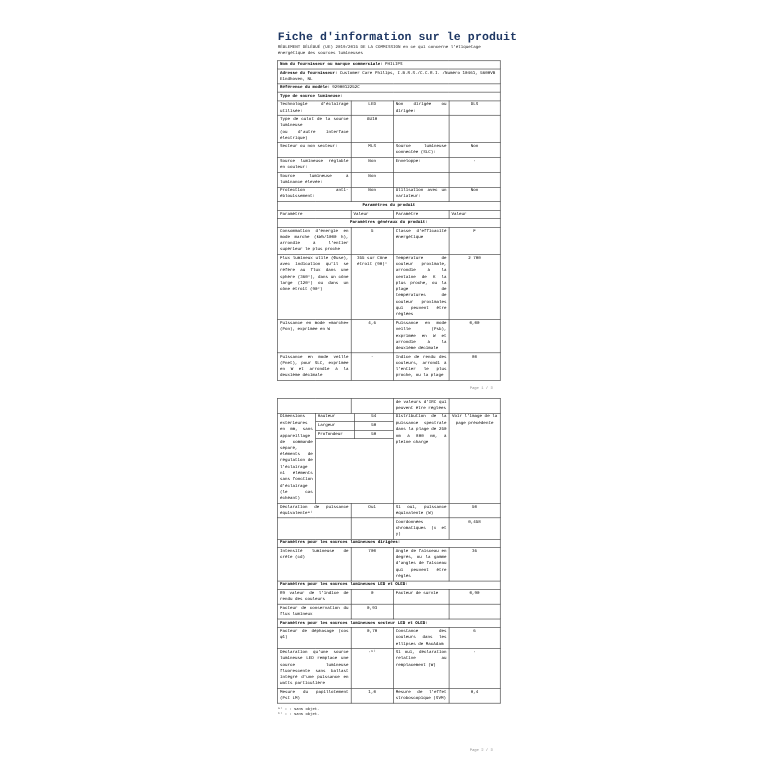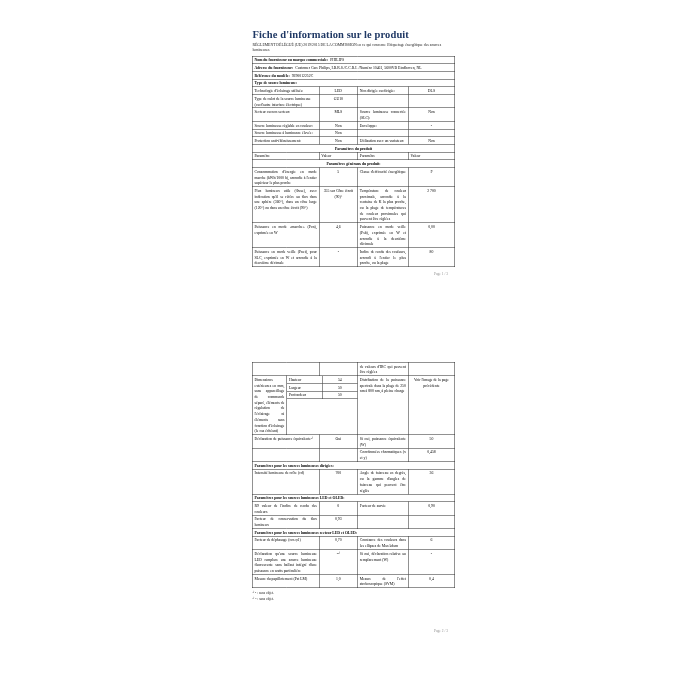--- a/index.html
+++ b/index.html
@@ -1,19 +1,19 @@
 <!DOCTYPE html>
 <html><head>
 <meta charset="utf-8">
 <style>
   html, body { margin: 0; padding: 0; background: #ffffff; }
   .canvas {
     position: relative; width: 700px; height: 700px;
     background: #ffffff; overflow: hidden;
-    font-family: Liberation Serif, serif; color: #000;
+    font-family: Liberation Mono, monospace; color: #000;
   }
   .pagewrap { position: absolute; left: 252px; width: 204px; }
   #p1 { top: 28px; }
   #p2 { top: 362px; }
   
   .doc { width: 406px; transform: scale(0.5); transform-origin: 0 0; }
 
   .title {
     font-size: 21px; font-weight: bold; color: #1f3864;
     white-space: nowrap; margin: 0 0 4px 1px; letter-spacing: 0.2px;

